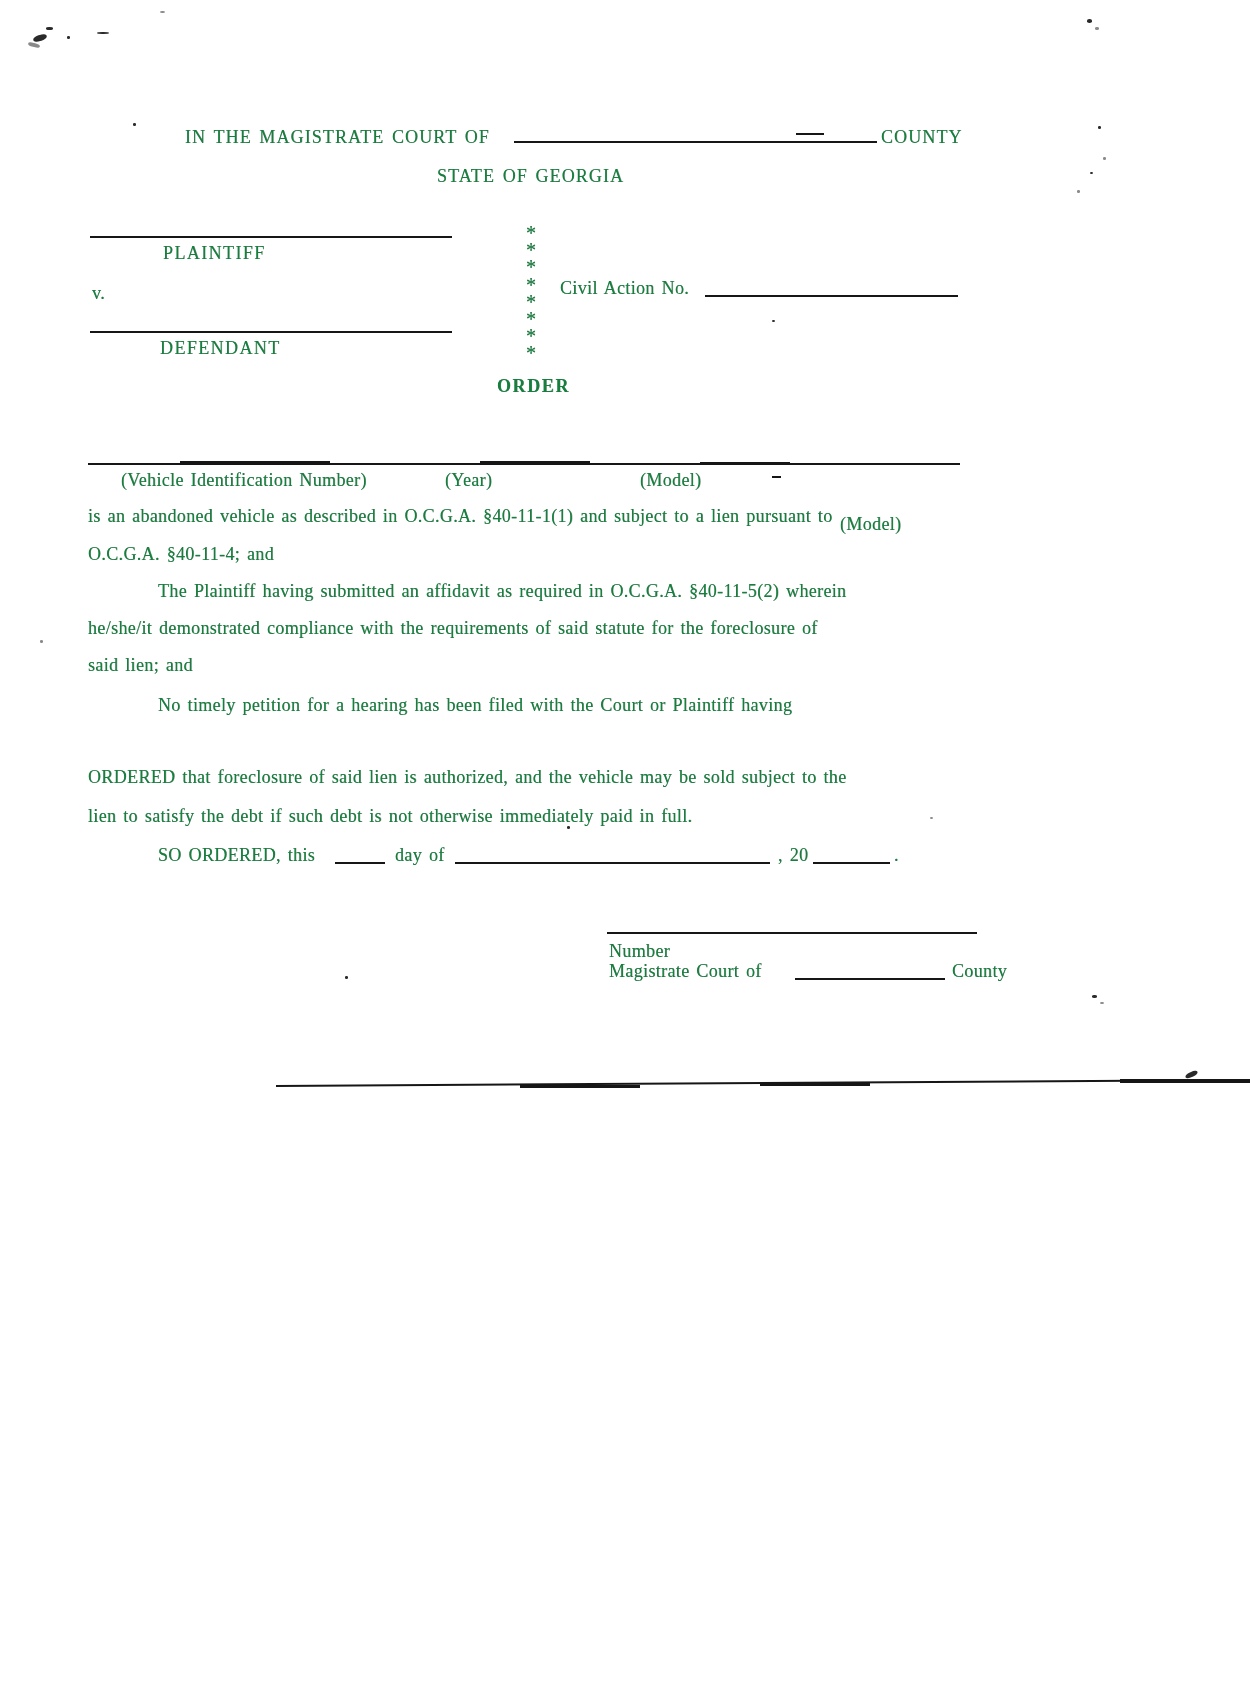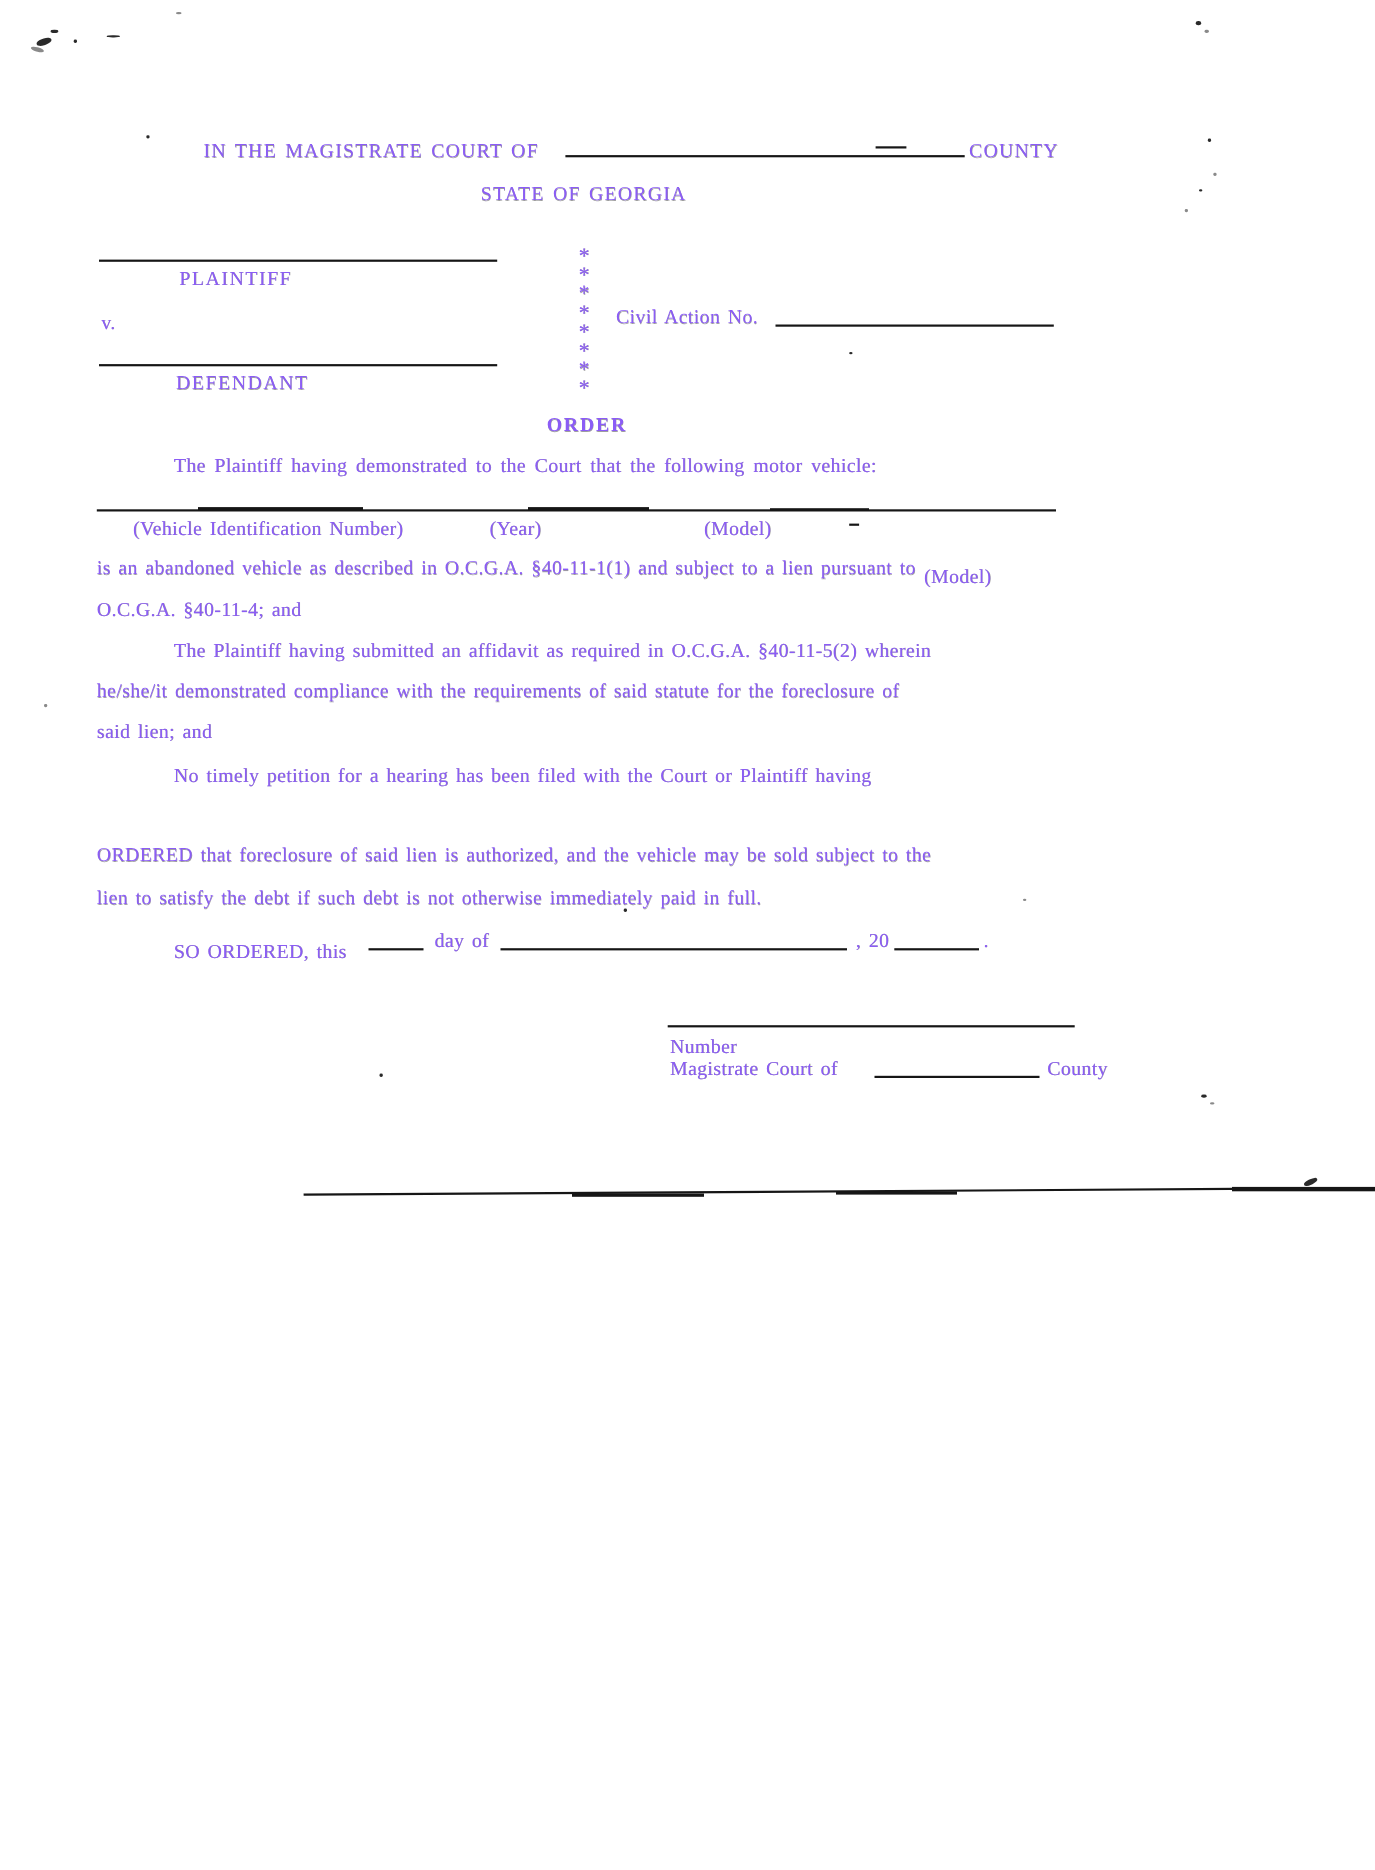--- a/index.html
+++ b/index.html
@@ -2,21 +2,21 @@
 <html><head>
 <meta charset="utf-8">
 <style>
   html,body{margin:0;padding:0;background:#ffffff;}
   #page{
     position:relative;
     width:1250px;
     height:1700px;
     background:#ffffff;
     font-family:"Liberation Serif","DejaVu Serif",serif;
-    color:#8b5cf6;
+    color:#15803d;
     overflow:hidden;
   }
   .t{
     position:absolute;
     white-space:nowrap;
     font-size:18px;
     line-height:1.15;
     letter-spacing:0.35px;
     word-spacing:2px;
     text-shadow:0.35px 0.35px 0 rgba(0,0,0,0.38);
@@ -72,21 +72,20 @@
     <span>*</span>
     <span>*</span>
     <span>*</span>
   </div>
 
   <span class="t" style="left:560px;top:278px;">Civil Action No.</span>
   <div class="blank" style="left:705px;top:281px;width:253px;height:14px;"></div>
 
   <span class="t bold" style="left:497px;top:376px;letter-spacing:1.6px;">ORDER</span>
 
-  <span class="t" style="left:158px;top:413px;word-spacing:3px;">The Plaintiff having demonstrated to the Court that the following motor vehicle:</span>
 
   <div class="blank" style="left:88px;top:449px;width:872px;height:14px;"></div>
   <div class="bar" style="left:180px;top:461px;width:150px;height:3px;"></div>
   <div class="bar" style="left:480px;top:461px;width:110px;height:3px;"></div>
   <div class="bar" style="left:700px;top:462px;width:90px;height:2px;"></div>
 
   <span class="t" style="left:104px;top:470px;margin-left:17px;">(Vehicle Identification Number)</span>
   <span class="t" style="left:445px;top:470px;text-align:center;">(Year)</span>
   <span class="t" style="left:640px;top:470px;">(Model)</span>
   <div class="bar" style="left:772px;top:476px;width:9px;height:2px;"></div>
@@ -96,21 +95,21 @@
   <span class="t" style="left:88px;top:544px;">O.C.G.A. §40-11-4; and</span>
 
   <span class="t" style="left:158px;top:581px;">The Plaintiff having submitted an affidavit as required in O.C.G.A. §40-11-5(2) wherein</span>
   <span class="t" style="left:88px;top:618px;">he/she/it demonstrated compliance with the requirements of said statute for the foreclosure of</span>
   <span class="t" style="left:88px;top:655px;">said lien; and</span>
 
   <span class="t" style="left:158px;top:695px;">No timely petition for a hearing has been filed with the Court or Plaintiff having</span>
   <span class="t" style="left:88px;top:767px;">ORDERED that foreclosure of said lien is authorized, and the vehicle may be sold subject to the</span>
   <span class="t" style="left:88px;top:806px;">lien to satisfy the debt if such debt is not otherwise immediately paid in full.</span>
 
-  <span class="t" style="left:158px;top:845px;margin-top:10px;">SO ORDERED, this</span>
+  <span class="t" style="left:158px;top:845px;">SO ORDERED, this</span>
   <div class="blank" style="left:335px;top:848px;width:50px;height:14px;"></div>
   <span class="t" style="left:395px;top:845px;">day of</span>
   <div class="blank" style="left:455px;top:848px;width:315px;height:14px;"></div>
   <span class="t" style="left:778px;top:845px;">, 20</span>
   <div class="blank" style="left:813px;top:848px;width:77px;height:14px;"></div>
   <span class="t" style="left:894px;top:845px;">.</span>
 
   <div class="blank" style="left:607px;top:918px;width:370px;height:14px;"></div>
   <span class="t" style="left:609px;top:941px;">Number</span>
   <span class="t" style="left:609px;top:961px;">Magistrate Court of</span>

